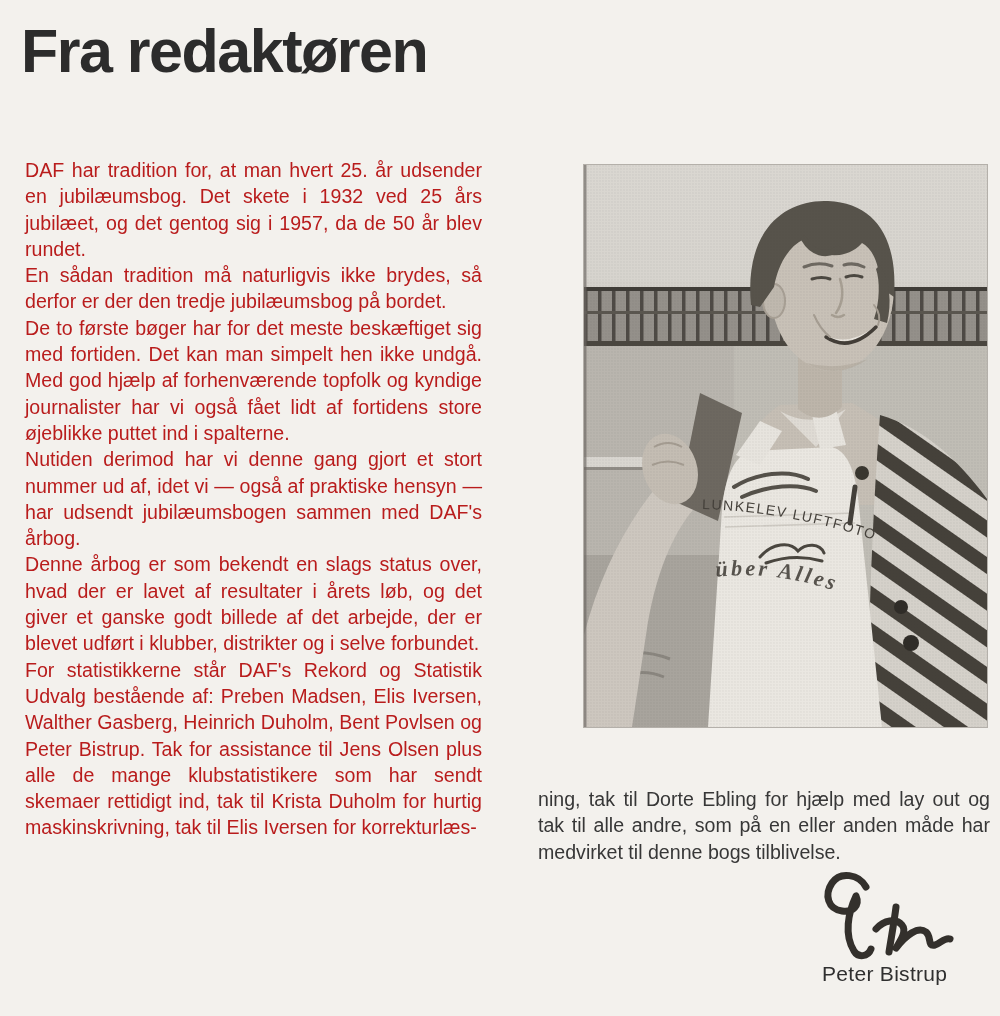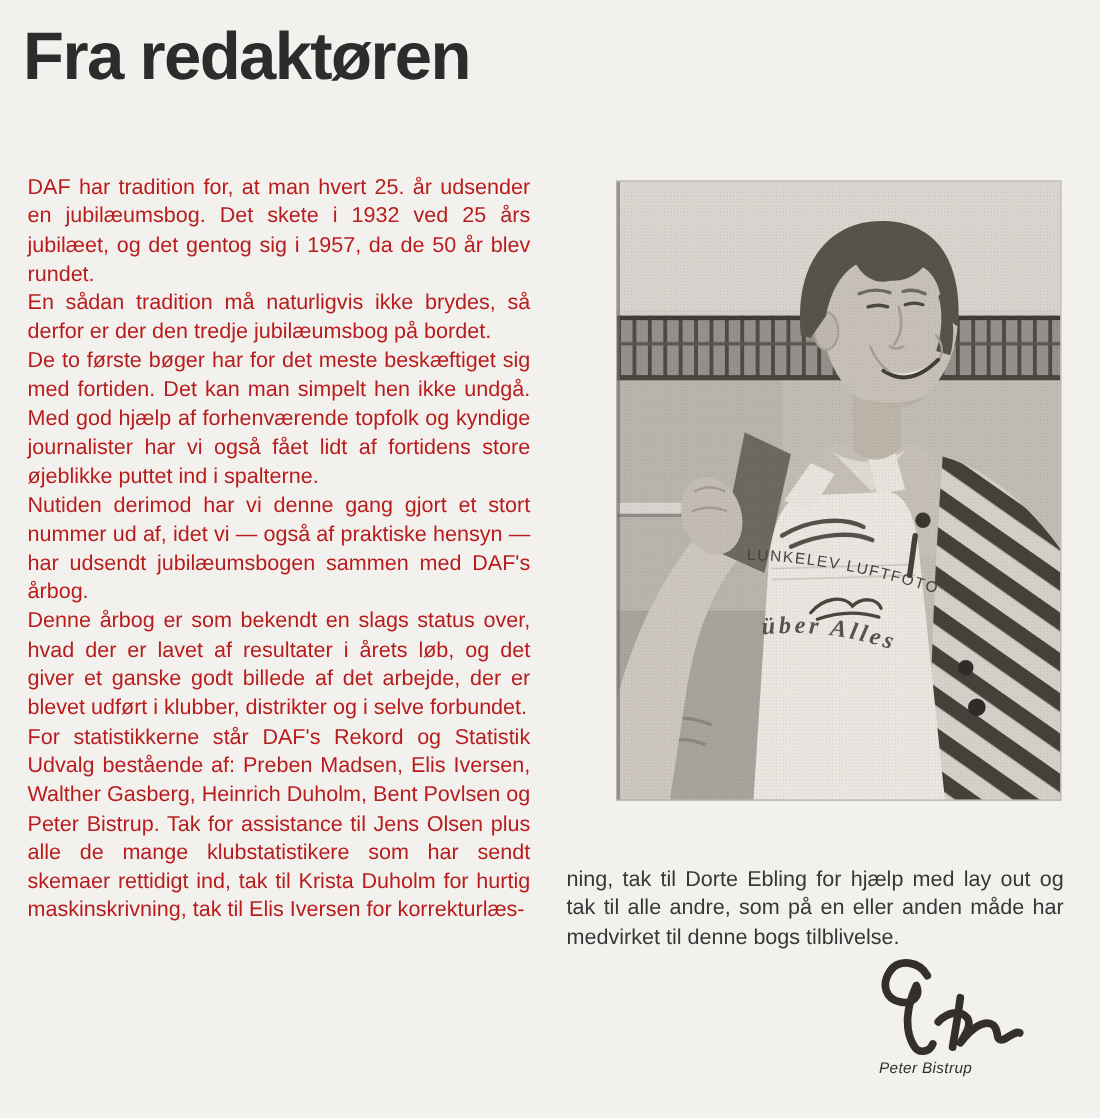--- a/index.html
+++ b/index.html
@@ -20,38 +20,38 @@
 
   .col-left{
     position:absolute;left:25px;top:157px;width:457px;
     font-size:19.6px;line-height:26.3px;text-align:justify;
     color:#b91c1c;
   }
   .col-left p{margin:0;}
   .col-left p.indent{text-indent:22px;}
 
   .col-right{
-    position:absolute;left:509px;top:165px;width:458px;height:851px;
+    position:absolute;left:532px;top:165px;width:458px;height:851px;
   }
   .photo-frame{
     position:absolute;left:52px;top:0;width:403px;height:562px;margin:0;
     outline:1px solid #b4b0aa;
     background:#c9c5bf;
   }
   .photo-frame svg{display:block;width:403px;height:562px;}
 
   .right-par{
     position:absolute;left:6px;top:621px;width:452px;margin:0;
     font-size:19.6px;line-height:26.3px;text-align:justify;color:#373737;
   }
 
   .sig-scrawl{position:absolute;left:272px;top:704px;width:152px;height:92px;}
   .sig-name{
     position:absolute;left:290px;top:797px;width:160px;
-    font-style:italic;font-size:14px;color:#2f2f2f;letter-spacing:0.3px;
+    font-size:21px;color:#2f2f2f;letter-spacing:0.3px;
   }
 </style>
 </head>
 <body>
 
 <div class="page">
 
   <h1 class="page-title">Fra redaktøren</h1>
 
   <div class="col-left">

